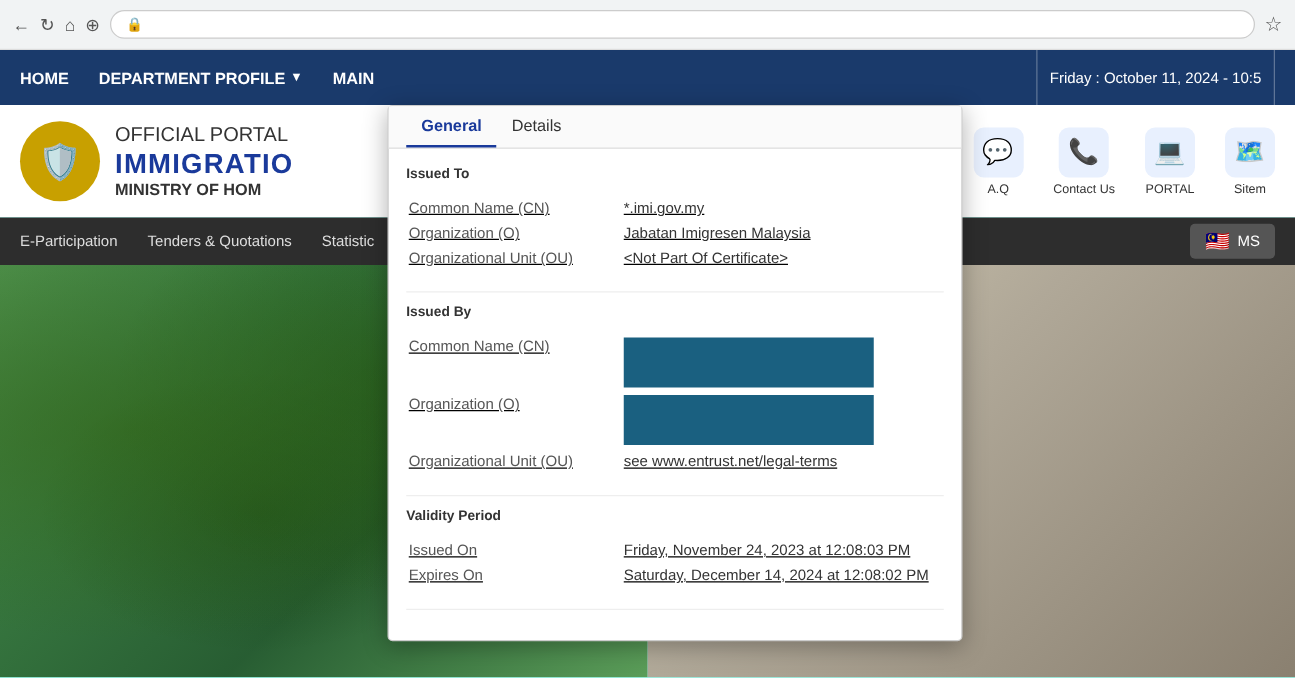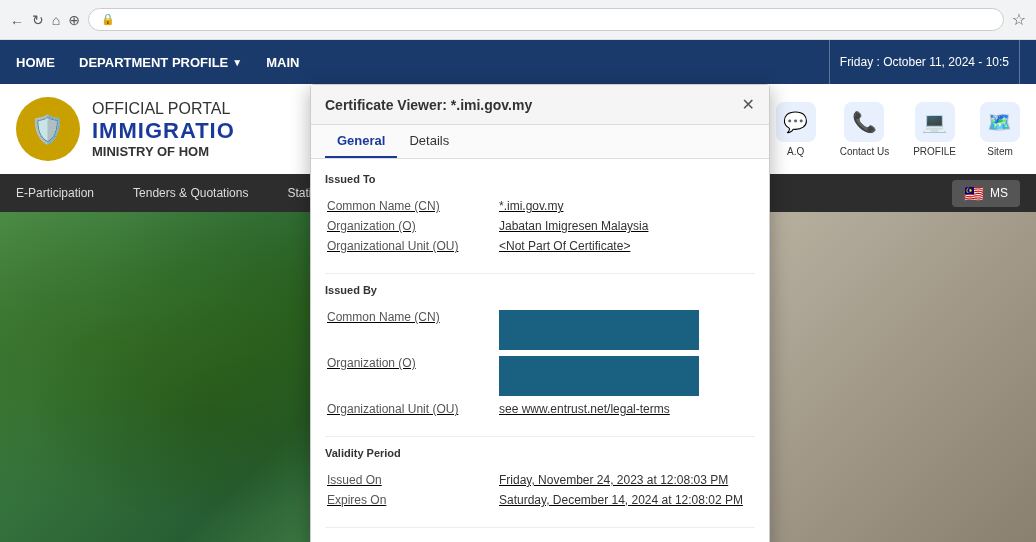--- a/index.html
+++ b/index.html
@@ -141,21 +141,21 @@
       text-align: right;
     }
 
     
     .secondary-nav {
       background: #2d2d2d;
       height: 38px;
       display: flex;
       align-items: center;
       padding: 0 16px;
-      gap: 39px;
+      gap: 24px;
       position: relative;
       z-index: 1;
     }
     .secondary-nav-item {
       color: #ddd;
       font-size: 12px;
       cursor: pointer;
     }
     .lang-btn {
       margin-left: auto;
@@ -346,21 +346,21 @@
       <div class="header-icon-item">
         <div class="icon-circle">💬</div>
         <span class="icon-label">A.Q</span>
       </div>
       <div class="header-icon-item">
         <div class="icon-circle">📞</div>
         <span class="icon-label">Contact Us</span>
       </div>
       <div class="header-icon-item">
         <div class="icon-circle">💻</div>
-        <span class="icon-label">PROFILE</span>
+        <span class="icon-label">PORTAL</span>
       </div>
       <div class="header-icon-item">
         <div class="icon-circle">🗺️</div>
         <span class="icon-label">Sitem</span>
       </div>
     </div>
   </div>
 
   <div class="secondary-nav">
     <span class="secondary-nav-item">E-Participation</span>
@@ -374,24 +374,20 @@
 
   <div class="content-bg">
     <div class="bg-left"></div>
     <div class="tree-overlay"></div>
     <div class="bg-right"></div>
   </div>
 
   <div class="dialog-overlay">
     <div class="dialog">
 
-      <div class="dialog-title-bar">
-        <span class="dialog-title">Certificate Viewer: *.imi.gov.my</span>
-        <button class="dialog-close">✕</button>
-      </div>
 
       <div class="dialog-tabs">
         <div class="dialog-tab active">General</div>
         <div class="dialog-tab">Details</div>
       </div>
 
       <div class="dialog-body">
 
         <div class="section-title">Issued To</div>
         <table class="cert-table">

